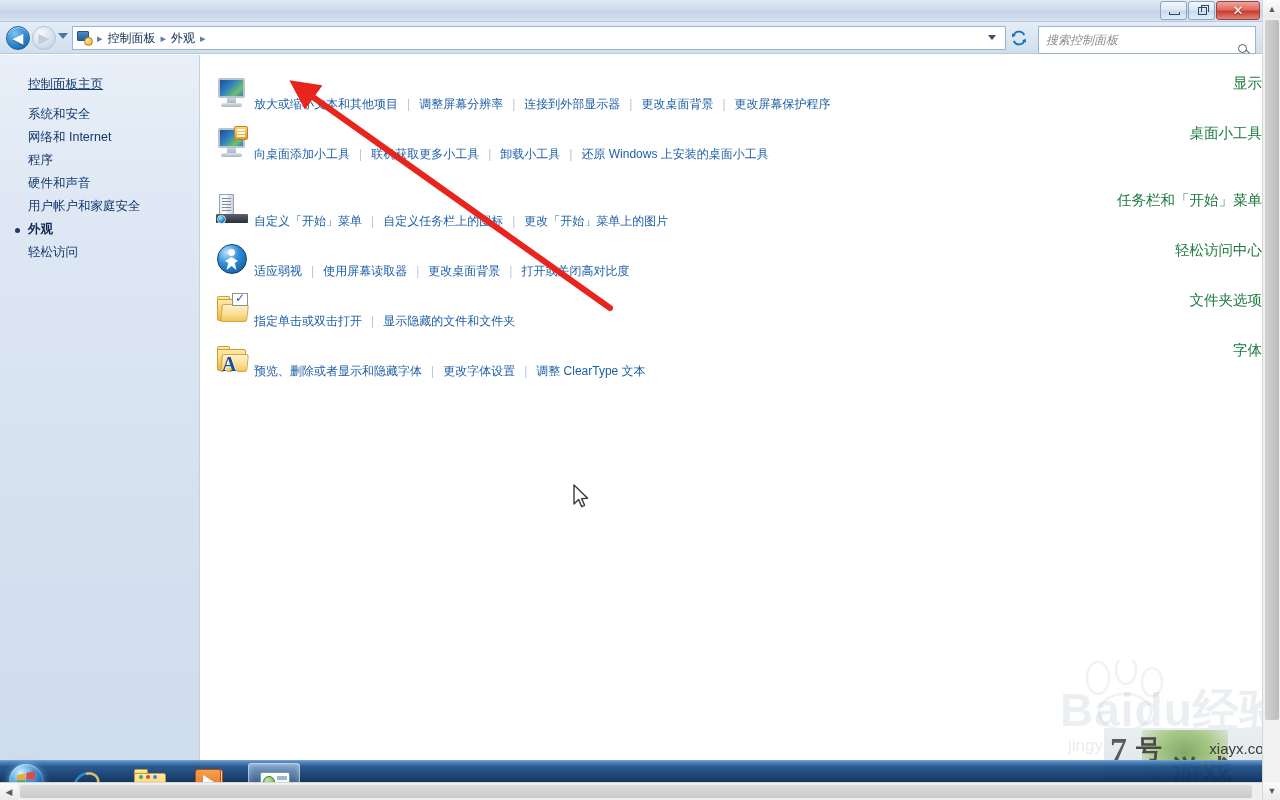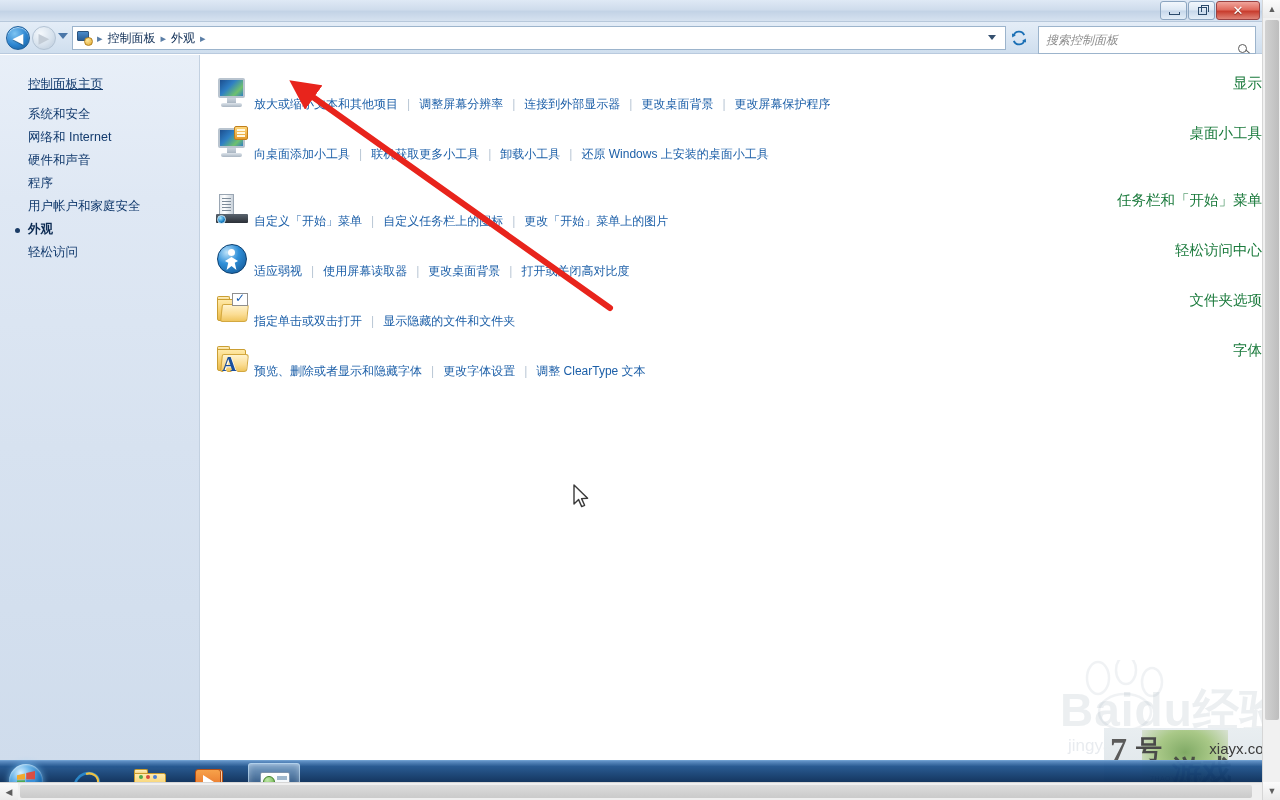--- a/index.html
+++ b/index.html
@@ -478,22 +478,22 @@
       <input type="text" placeholder="搜索控制面板" style="">
       <span class="mag"></span>
     </div>
   </div>
 
   <div class="sidebar">
     <div class="side-home">控制面板主页</div>
     <div class="side-list">
       <div class="side-item">系统和安全</div>
       <div class="side-item">网络和 Internet</div>
+      <div class="side-item">程序</div>
       <div class="side-item">硬件和声音</div>
-      <div class="side-item">程序</div>
       <div class="side-item">用户帐户和家庭安全</div>
       <div class="side-item current">外观</div>
       <div class="side-item">轻松访问</div>
     </div>
   </div>
 
   <div class="content">
 
     <div class="cat" style="margin-top:17px;">
       <span class="cat-icon ic-monitor">

